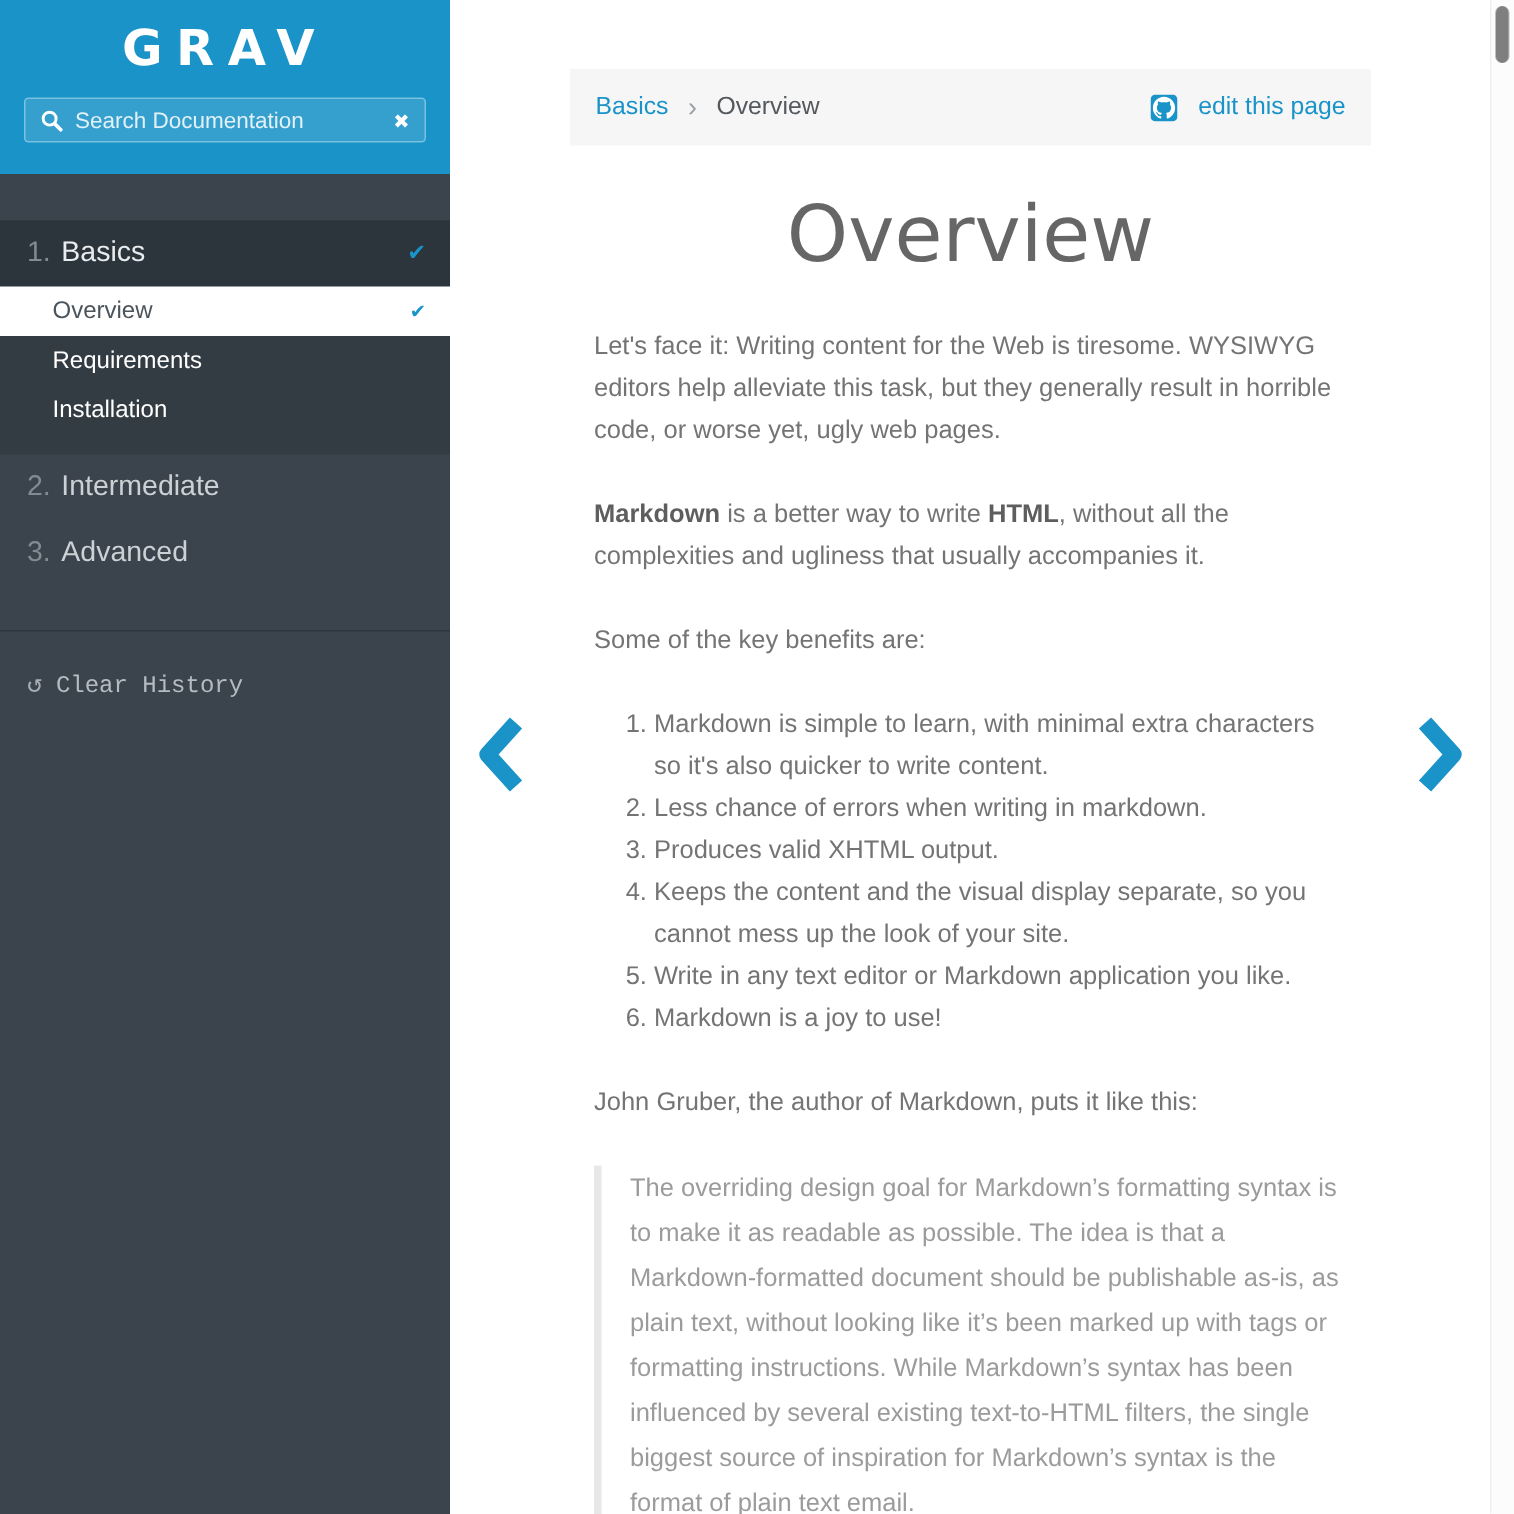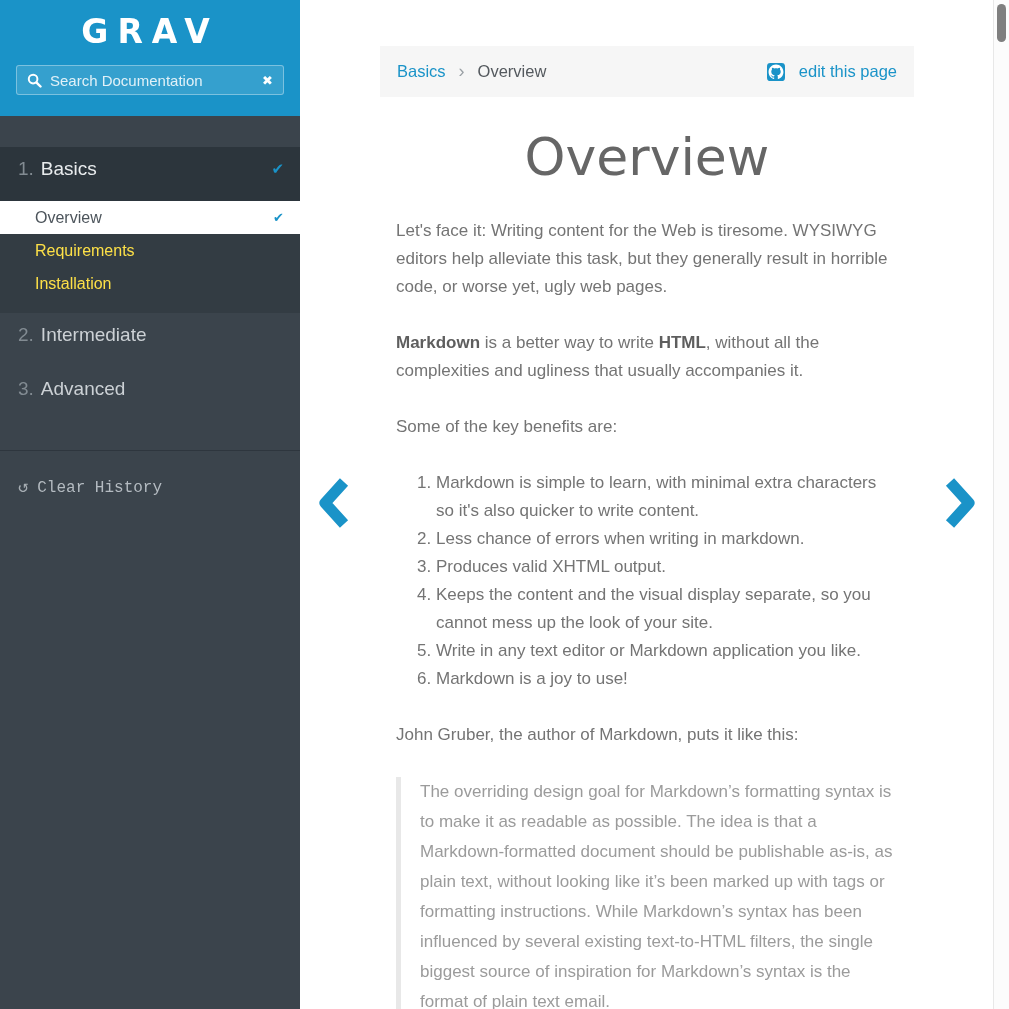--- a/index.html
+++ b/index.html
@@ -16,28 +16,28 @@
                 background:rgba(255,255,255,0.12); border:1px solid rgba(255,255,255,0.35);
                 border-radius:3px; padding:0 10px; }
   .search-box svg { flex:0 0 auto; margin-right:8px; }
   .search-box input { flex:1; background:transparent; border:none; outline:none;
                       color:#fff; font-size:15px; font-family:inherit; min-width:0; }
   .search-box input::placeholder { color:rgba(255,255,255,0.85); }
   .clear-icon { color:#fff; font-size:13px; cursor:pointer; }
 
   .nav-spacer { height:31px; }
   .chapter-active { background:#333c43; padding-bottom:13px; }
-  .chapter-heading { height:54px; line-height:43px; padding-left:18px;
+  .chapter-heading { height:44px; line-height:43px; padding-left:18px;
                      font-size:19px; color:#ccd1d5; position:relative; cursor:pointer; }
   .chapter-heading.current { background:#2c353c; color:#e9ecee; }
   .chapter-heading .num { color:#828b92; margin-right:7px; }
   .check { position:absolute; right:16px; top:0; color:#1a93c8; font-size:15px; }
   .subnav { list-style:none; }
   .subnav li { height:33px; line-height:33px; padding-left:35px; font-size:16px;
-               color:#fde047; position:relative; cursor:pointer; }
+               color:#ffffff; position:relative; cursor:pointer; }
   .subnav li.active { background:#fff; color:#4c545b; }
   .subnav li .check { font-size:13px; }
 
   .sidebar-footer { margin-top:29px; border-top:1px solid #2e363e; padding:25px 0 0 18px;
                     font-size:16px; color:#b4bbc1;font-family:Liberation Mono, monospace; }
   .history-icon { display:inline-block; margin-right:9px; color:#a6adb3; font-size:17px; }
 
   
   .main { position:absolute; left:300px; top:0; right:0; bottom:0; background:#fff; }
   .content { position:absolute; left:80px; top:0; width:534px; }

